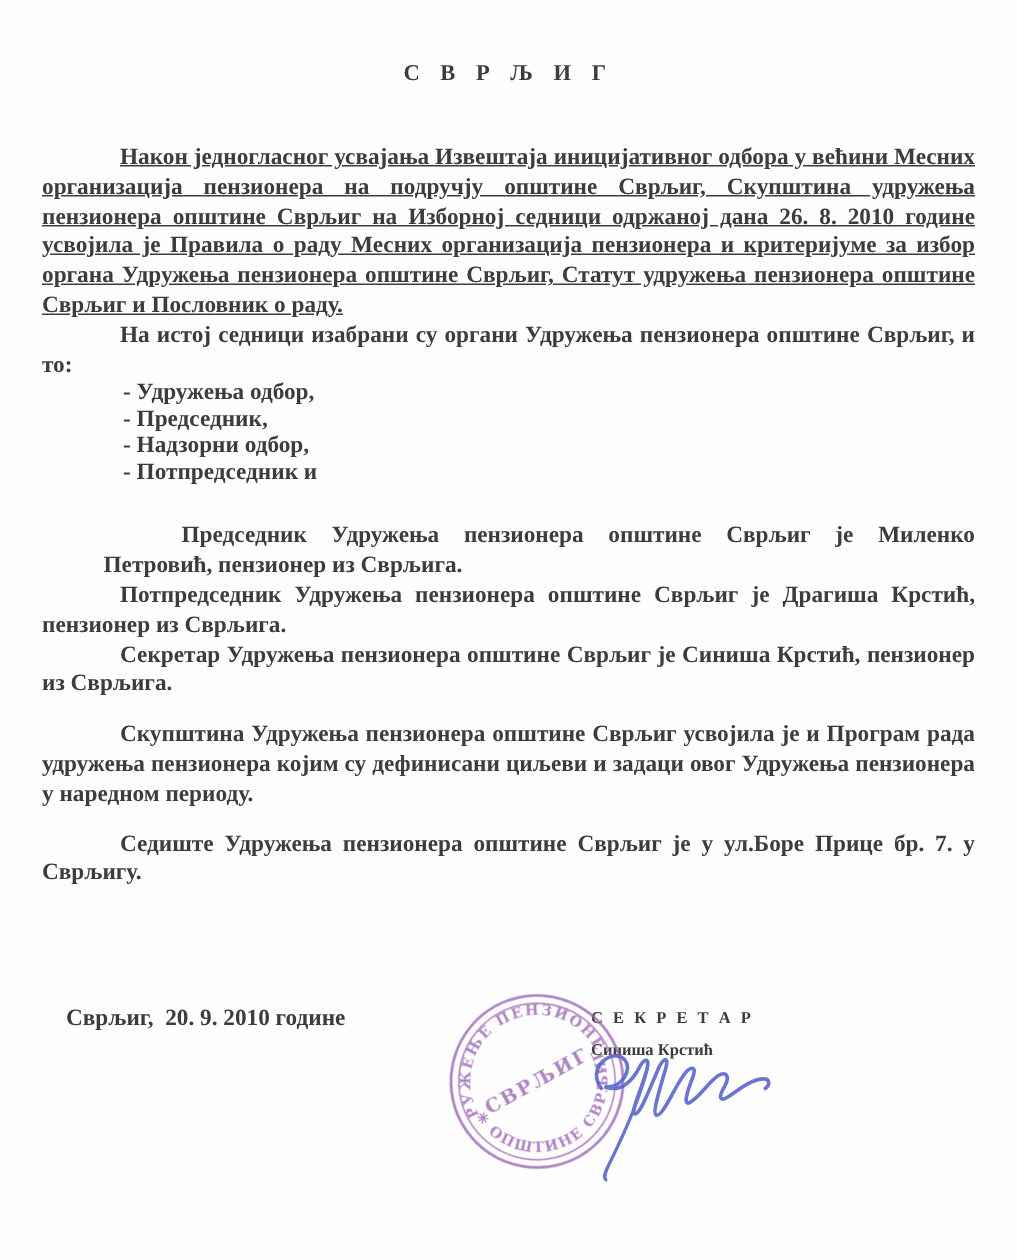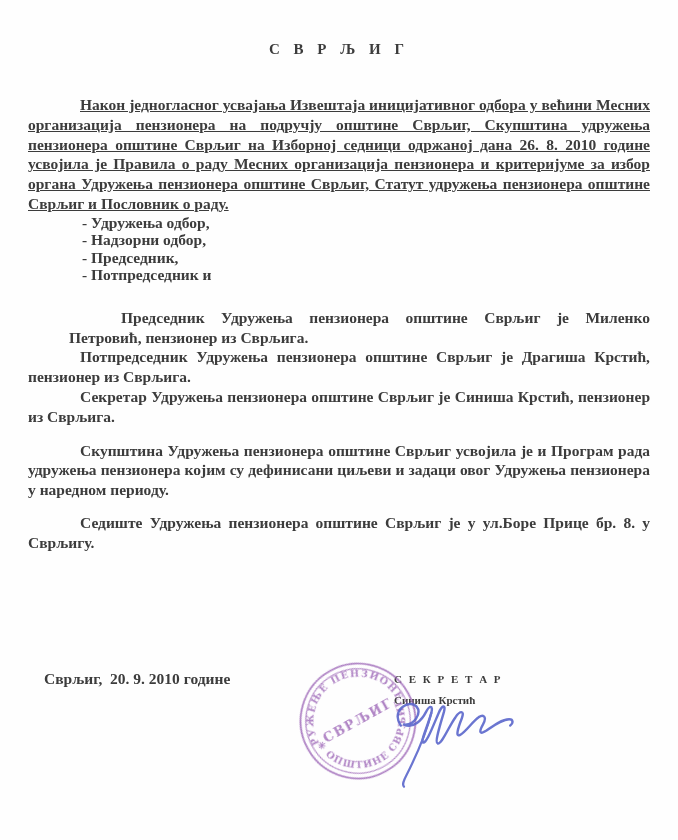--- a/index.html
+++ b/index.html
@@ -81,35 +81,36 @@
 </style>
 </head>
 <body>
 
 <div class="page">
 
   <h1 class="title">С В Р Љ И Г</h1>
 
   <p class="para first">Након једногласног усвајања Извештаја иницијативног одбора у већини Месних организација пензионера на подручју општине Сврљиг, Скупштина удружења пензионера општине Сврљиг на Изборној седници одржаној дана 26. 8. 2010 године усвојила је Правила о раду Месних организација пензионера и критеријуме за избор органа Удружења пензионера општине Сврљиг, Статут удружења пензионера општине Сврљиг и Пословник о раду.</p>
 
+  <p class="para">На истој седници изабрани су органи Удружења пензионера општине Сврљиг, и то:</p>
 
   <div class="organ-list">
     <div class="organ">- Удружења одбор,</div>
+    <div class="organ">- Председник,</div>
     <div class="organ">- Надзорни одбор,</div>
-    <div class="organ">- Председник,</div>
     <div class="organ">- Потпредседник и</div>
   </div>
 
   <p class="para block-gap">Председник Удружења пензионера општине Сврљиг је Миленко Петровић, пензионер из Сврљига.</p>
   <p class="para">Потпредседник Удружења пензионера општине Сврљиг је Драгиша Крстић, пензионер из Сврљига.</p>
   <p class="para">Секретар Удружења пензионера општине Сврљиг је Синиша Крстић, пензионер из Сврљига.</p>
 
   <p class="para small-gap">Скупштина Удружења пензионера општине Сврљиг усвојила је и Програм рада удружења пензионера којим су дефинисани циљеви и задаци овог Удружења пензионера у наредном периоду.</p>
 
-  <p class="para seat-gap">Седиште Удружења пензионера општине Сврљиг је у ул.Боре Прице бр. 8. у Сврљигу.</p>
+  <p class="para seat-gap">Седиште Удружења пензионера општине Сврљиг је у ул.Боре Прице бр. 7. у Сврљигу.</p>
 
   <div class="footer-date">Сврљиг,  20. 9. 2010 године</div>
 
   <div class="sec-block">
     <div class="sec-title">С Е К Р Е Т А Р</div>
     <div class="sec-name">Синиша Крстић</div>
   </div>
 
   <svg class="stamp" viewBox="0 0 120 120" aria-hidden="true">
     <defs>

